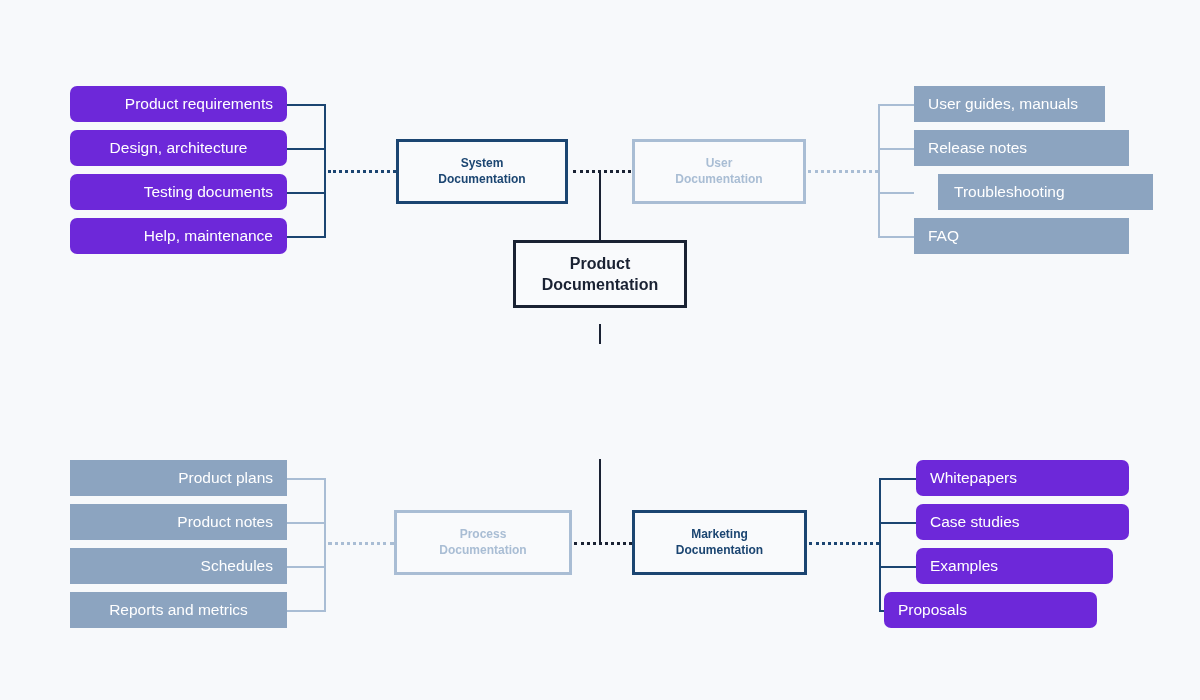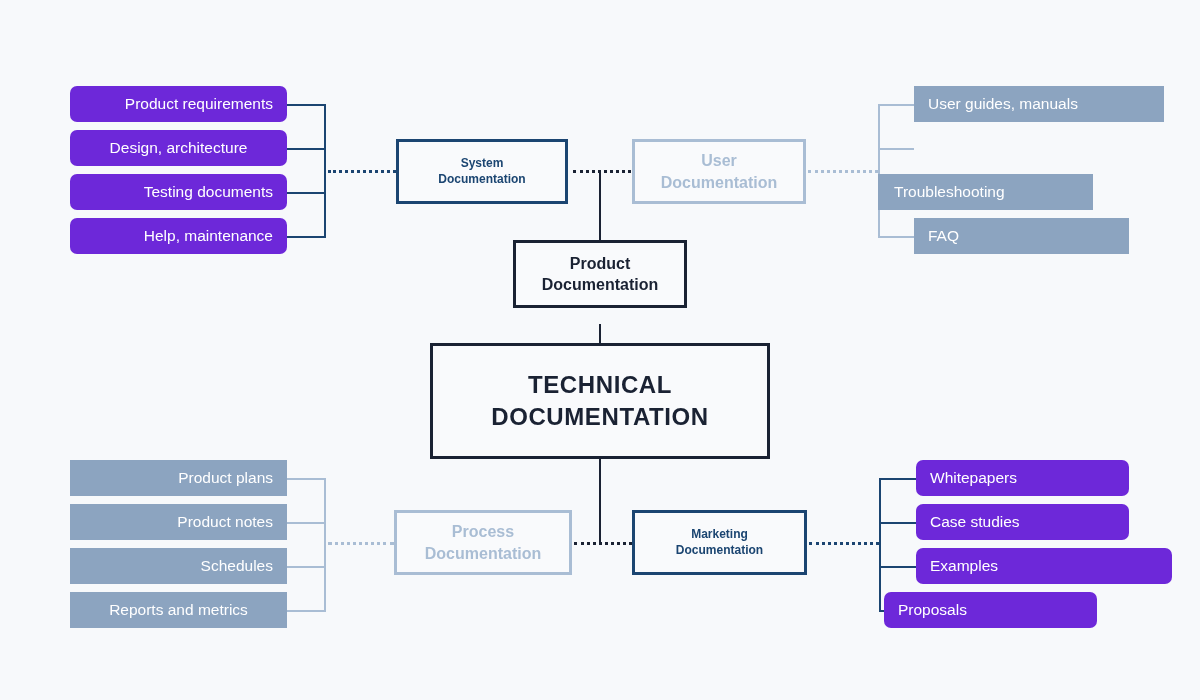--- a/index.html
+++ b/index.html
@@ -49,21 +49,21 @@
   }
   .node .lbl { display: block; }
   .node.navy {
     border: 3px solid #1b4571;
     color: #1b4571;
     font-size: 12px;
   }
   .node.pale {
     border: 3px solid #a9bdd4;
     color: #a9bdd4;
-    font-size: 16px;
+    font-size: 12px;
   }
   .node.ink {
     border: 3px solid #1a2233;
     color: #1a2233;
     font-size: 16px;
   }
   .node.ink.big {
     font-size: 24px;
     letter-spacing: 0.6px;
   }
@@ -122,41 +122,36 @@
     </div>
   </div>
 
   <div class="dotted d-pale" style="left:808px; top:170px; width:70px;"></div>
   <div class="vline c-pale" style="left:878px; top:104px; height:134px;"></div>
   <div class="hline c-pale" style="left:878px; top:104px; width:36px;"></div>
   <div class="hline c-pale" style="left:878px; top:148px; width:36px;"></div>
   <div class="hline c-pale" style="left:878px; top:192px; width:36px;"></div>
   <div class="hline c-pale" style="left:878px; top:236px; width:36px;"></div>
 
-  <div class="chip mid align-left" style="left:914px; top:86px; width:250px;">User guides, manuals</div>
-  <div class="chip mid align-left" style="left:878px; top:174px; width:215px;padding-left:16px;">Troubleshooting</div>
+  <div class="chip mid align-left" style="left:914px; top:86px; width:191px;">User guides, manuals</div>
+  <div class="chip mid align-left" style="left:914px; top:130px; width:215px;">Release notes</div>
+  <div class="chip mid align-left" style="left:938px; top:174px; width:215px;padding-left:16px;">Troubleshooting</div>
   <div class="chip mid align-left" style="left:914px; top:218px; width:215px;">FAQ</div>
 
   <div class="vline c-ink" style="left:599px; top:171px; height:85px;"></div>
 
   <div class="node ink" style="left:513px; top:240px; width:174px; height:68px;">
     <div>
       <span class="lbl">Product</span>
       <span class="lbl">Documentation</span>
     </div>
   </div>
 
   <div class="vline c-ink" style="left:599px; top:324px; height:20px;"></div>
 
-  <div class="node ink big" style="left:430px; top:343px; width:340px; height:116px;">
-    <div>
-      <span class="lbl">TECHNICAL</span>
-      <span class="lbl">DOCUMENTATION</span>
-    </div>
-  </div>
 
   <div class="vline c-ink" style="left:599px; top:459px; height:84px;"></div>
 
   <div class="chip mid align-right" style="left:70px; top:460px; width:217px;">Product plans</div>
   <div class="chip mid align-right" style="left:70px; top:548px; width:217px;">Schedules</div>
   <div class="chip mid align-right" style="left:70px; top:504px; width:217px;">Product notes</div>
   <div class="chip mid align-right" style="left:70px; top:592px; width:217px;text-align:center;">Reports and metrics</div>
 
   <div class="hline c-pale" style="left:287px; top:478px; width:37px;"></div>
   <div class="hline c-pale" style="left:287px; top:522px; width:37px;"></div>
@@ -183,16 +178,16 @@
 
   <div class="dotted d-navy" style="left:809px; top:542px; width:70px;"></div>
   <div class="vline c-navy" style="left:879px; top:478px; height:134px;"></div>
   <div class="hline c-navy" style="left:879px; top:478px; width:37px;"></div>
   <div class="hline c-navy" style="left:879px; top:522px; width:37px;"></div>
   <div class="hline c-navy" style="left:879px; top:566px; width:37px;"></div>
   <div class="hline c-navy" style="left:879px; top:610px; width:37px;"></div>
 
   <div class="chip dark align-left" style="left:916px; top:460px; width:213px;">Whitepapers</div>
   <div class="chip dark align-left" style="left:916px; top:504px; width:213px;">Case studies</div>
-  <div class="chip dark align-left" style="left:916px; top:548px; width:256px;">Examples</div>
+  <div class="chip dark align-left" style="left:916px; top:548px; width:197px;">Examples</div>
   <div class="chip dark align-left" style="left:884px; top:592px; width:213px;">Proposals</div>
 
 </div>
 
 </body></html>

